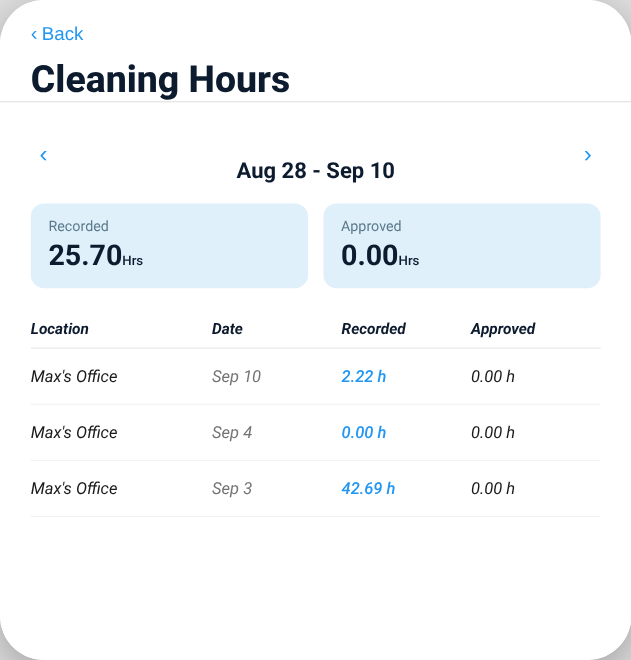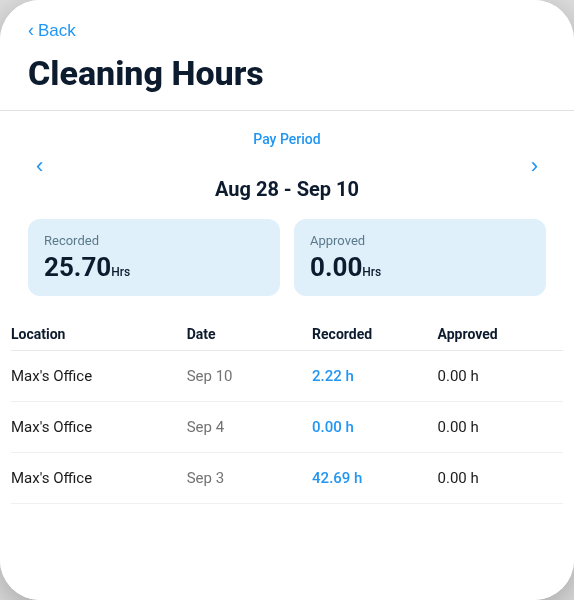--- a/index.html
+++ b/index.html
@@ -53,21 +53,20 @@
     .back-chevron {
       font-size: 18px;
       margin-right: 4px;
       color: #2196F3;
     }
 
     .page-title {
       font-size: 34px;
       font-weight: 800;
       color: #0d1b2e;
-      margin-bottom: 18px;
       line-height: 1.1;
     }
 
     .divider {
       height: 1px;
       background: #e0e0e0;
       margin: 0 -28px 20px -28px;
     }
 
     .pay-period-section {
@@ -133,21 +132,22 @@
     }
 
     .hours-unit {
       font-size: 12px;
       font-weight: 500;
       color: #0d1b2e;
     }
 
     .table-section {
       margin: 18px -28px;
-      padding: 0 11px;
+      padding: 0 28px;
+      font-style: italic;
     }
 
     .table-header {
       display: grid;
       grid-template-columns: 1.4fr 1fr 1fr 1fr;
       padding: 8px 0;
       border-bottom: 1px solid #e8e8e8;
       margin-bottom: 0;
     }
 
@@ -195,21 +195,20 @@
         <span>Back</span>
       </button>
 
       <h1 class="page-title">Cleaning Hours</h1>
 
       <div class="divider"></div>
 
       <div class="pay-period-section">
         <button class="nav-arrow">‹</button>
         <div class="pay-period-center">
-          <div class="pay-period-label">Pay Period</div>
           <div class="pay-period-dates">Aug 28 - Sep 10</div>
         </div>
         <button class="nav-arrow">›</button>
       </div>
 
       <div class="hours-cards">
         <div class="hours-card">
           <div class="hours-card-label">Recorded</div>
           <div class="hours-value">
             <span>25.70</span>

